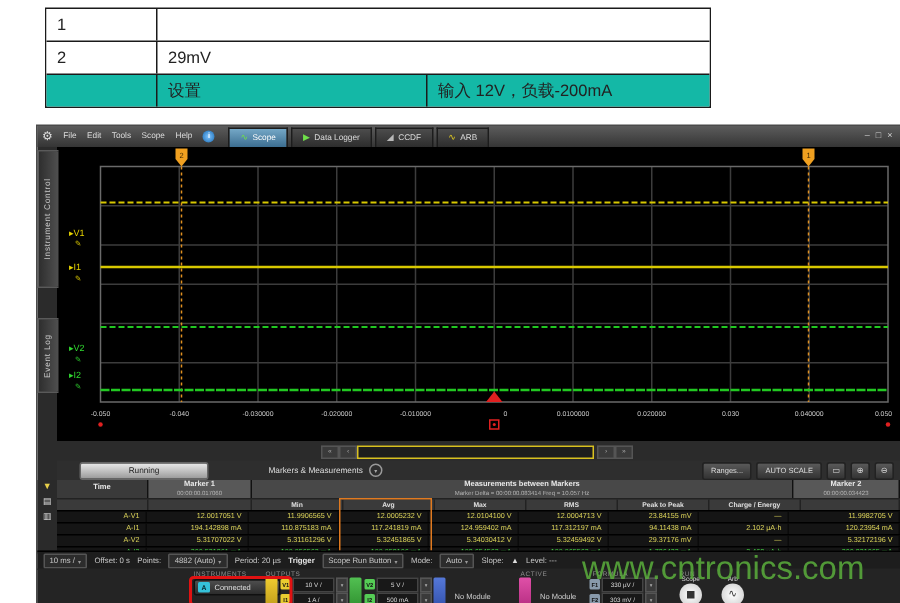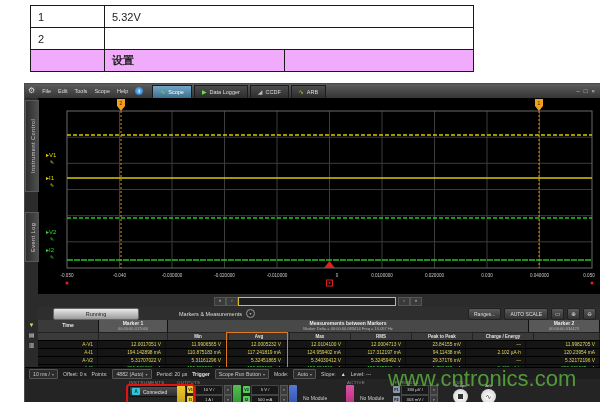--- a/index.html
+++ b/index.html
@@ -2,21 +2,21 @@
 <html><head>
 <meta charset="utf-8">
 <style>
   html,body{margin:0;padding:0;background:#fff;font-family:"Liberation Sans",sans-serif;}
   .stage{position:relative;width:600px;height:402px;overflow:hidden;background:#fff;}
 
   
   .rtable{position:absolute;left:30px;top:5px;width:442px;border:1px solid #1a1a1a;font-size:11px;color:#222;}
   .rrow{display:flex;height:21px;align-items:stretch;background:#fff;border-bottom:1px solid #1a1a1a;}
   .rrow:last-child{border-bottom:none;}
-  .rrow.hl{background:#f0abfc;font-weight:bold;}
+  .rrow.hl{background:#14b8a6;}
   .rc{display:flex;align-items:center;padding-left:7px;border-right:1px solid #1a1a1a;}
   .rc1{width:66px;}
   .rc2{width:172px;}
   .rc3{flex:1;border-right:none;}
 
   
   .app{position:absolute;left:25px;top:84px;width:575px;height:318px;background:#2b2b2b;outline:1px solid #4a4a4a;color:#ccc;}
 
   
   .menubar{position:absolute;left:0;top:0;right:0;height:14px;background:linear-gradient(#5c5c5c,#353535);display:flex;align-items:center;padding:0 3px;gap:7px;}
@@ -109,28 +109,29 @@
   .watermark{position:absolute;left:388px;top:366px;font-size:22px;color:rgba(90,175,60,.85);letter-spacing:0;z-index:9;font-family:"Liberation Sans",sans-serif;}
 </style>
 </head>
 <body>
 
 <div class="stage">
 
   <div class="rtable">
     <div class="rrow">
       <div class="rc rc1">1</div>
-      <div class="rc rc3">5.32V</div>
     </div>
     <div class="rrow">
       <div class="rc rc1">2</div>
+      <div class="rc rc3">29mV</div>
     </div>
     <div class="rrow hl">
       <div class="rc rc1"></div>
       <div class="rc rc2">设置</div>
+      <div class="rc rc3">输入 12V，负载-200mA</div>
     </div>
   </div>
 
   <div class="app">
 
     <div class="menubar">
       <span class="gear">⚙</span>
       <span class="menu-item">File</span>
       <span class="menu-item">Edit</span>
       <span class="menu-item">Tools</span>

